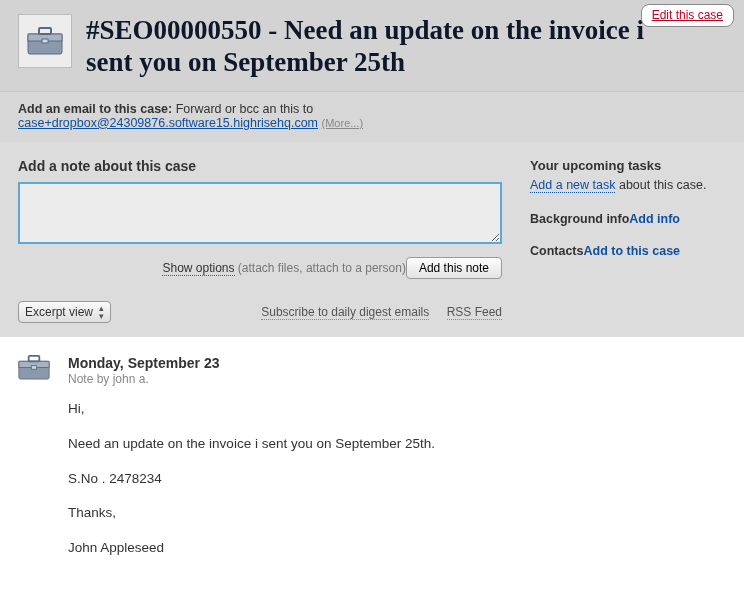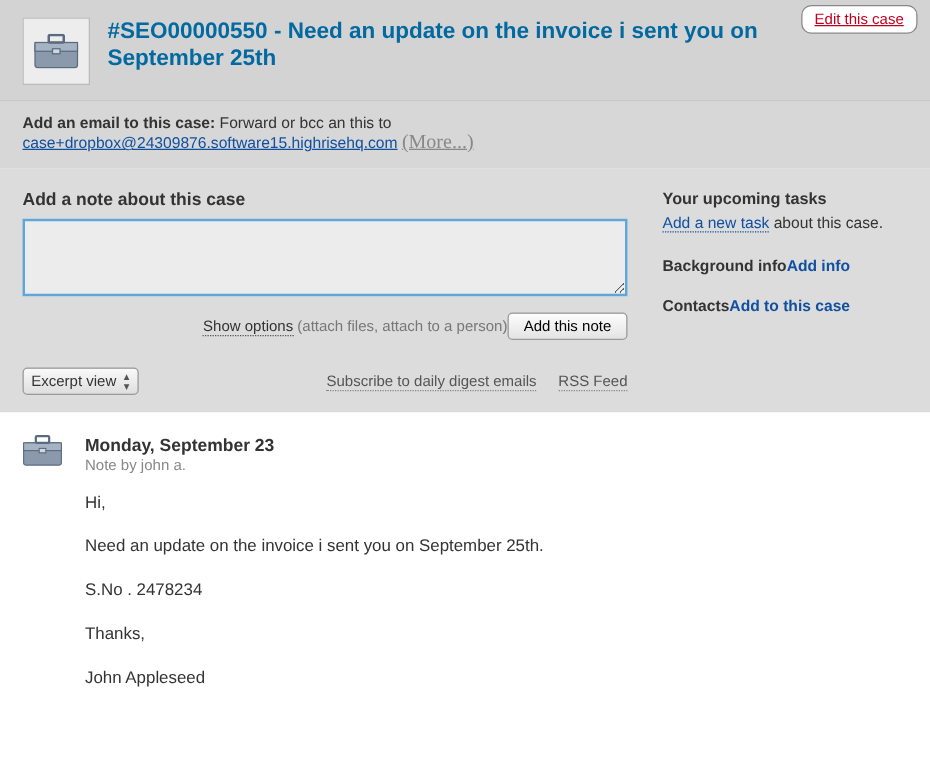--- a/index.html
+++ b/index.html
@@ -23,45 +23,46 @@
   .case-icon-box {
     width: 54px; height: 54px;
     background: #ededed;
     border: 1px solid #bbb;
     display: flex; align-items: center; justify-content: center;
     margin-right: 14px;
     flex-shrink: 0;
   }
   .briefcase-lg { width: 36px; height: 28px; }
   .case-title {
-    font-size: 18px;
+    font-size: 27px;
     font-weight: bold;
-    color: #0369a1;
+    color: #0f172a;
     line-height: 1.2;
     max-width: 580px;
+    font-family: Liberation Serif, serif;
   }
   .edit-pill {
     position: absolute;
     top: 4px; right: 10px;
     background: #fff;
     border: 1px solid #888;
     border-radius: 8px;
     padding: 3px 10px 4px 10px;
     font-size: 12px;
   }
   .edit-pill a { color: #c00020; text-decoration: underline; }
 
   .email-bar {
     background: #d7d7d7;
     padding: 10px 18px 12px 18px;
     font-size: 12.5px;
     border-top: 1px solid #c8c8c8;
   }
   .email-bar .label { font-weight: bold; }
-  .email-bar .more { color: #888; font-size: 16px; text-decoration: underline; cursor:pointer;font-family:Liberation Serif, serif; }
+  .email-bar .more { color: #888; font-size: 11px; text-decoration: underline; cursor:pointer; }
 
   
   .main-wrap {
     display: flex;
     background: #dcdcdc;
   }
   .left-col {
     flex: 1;
     padding: 16px 18px 14px 18px;
   }

